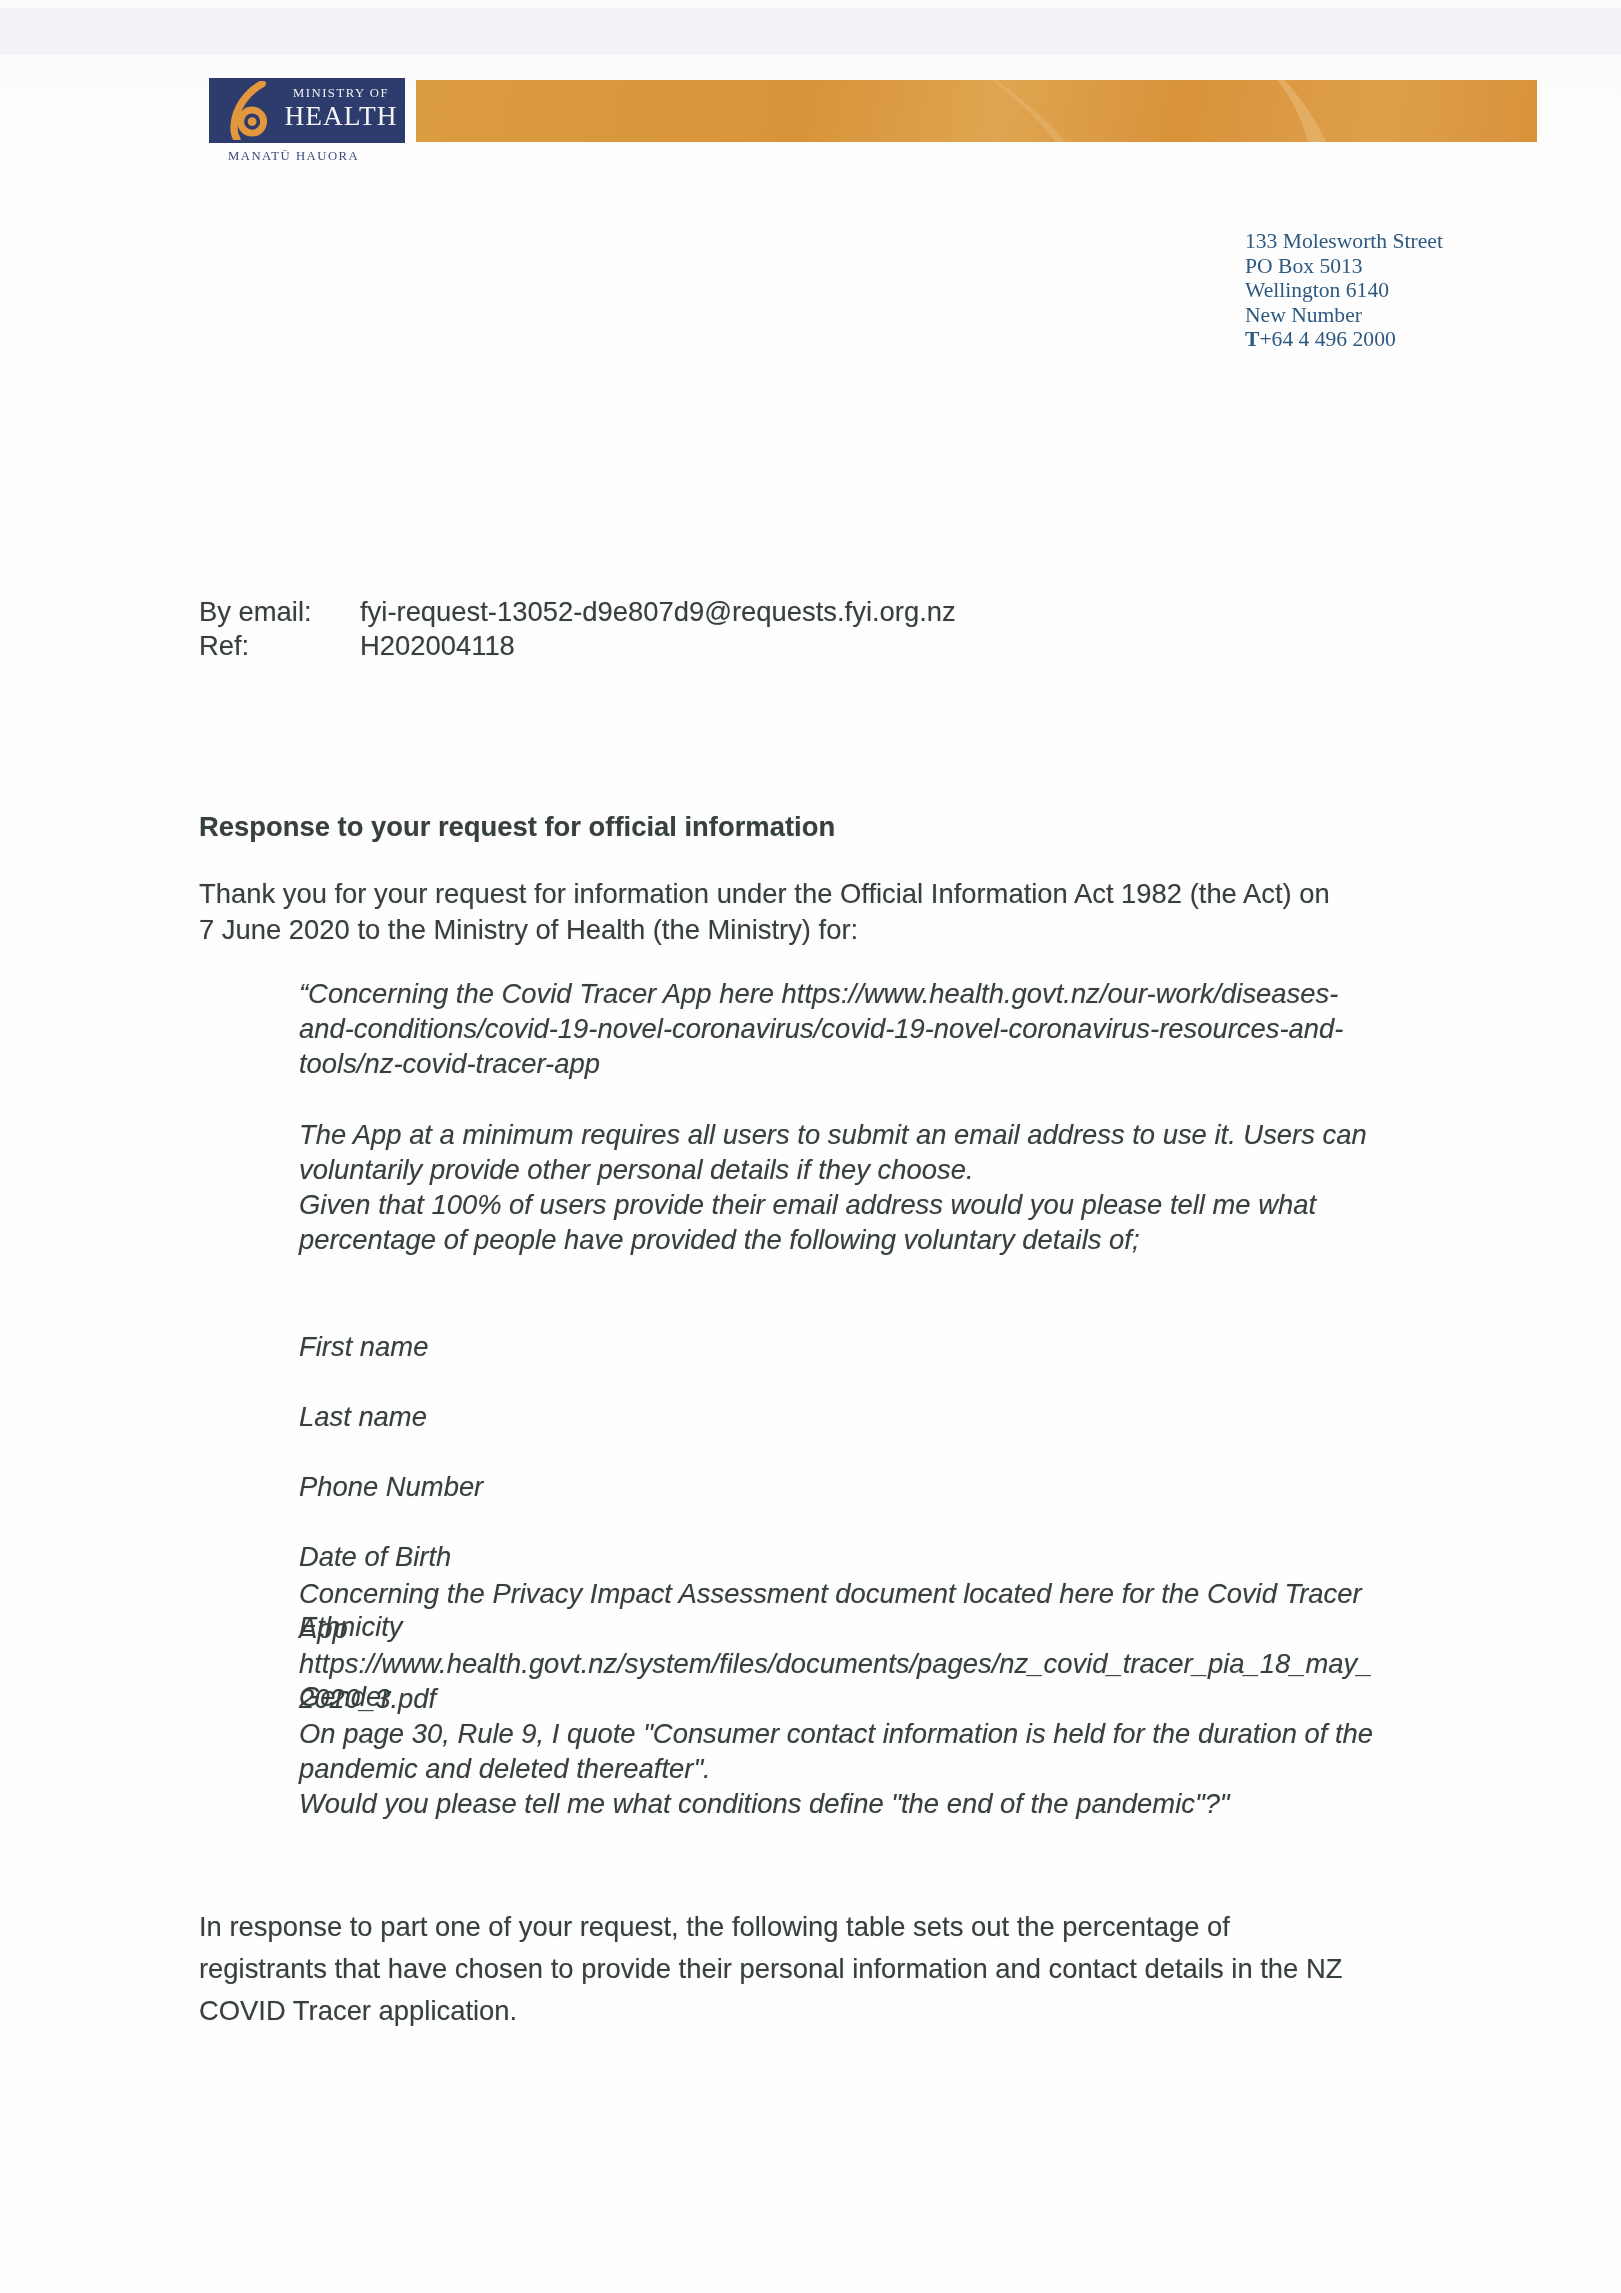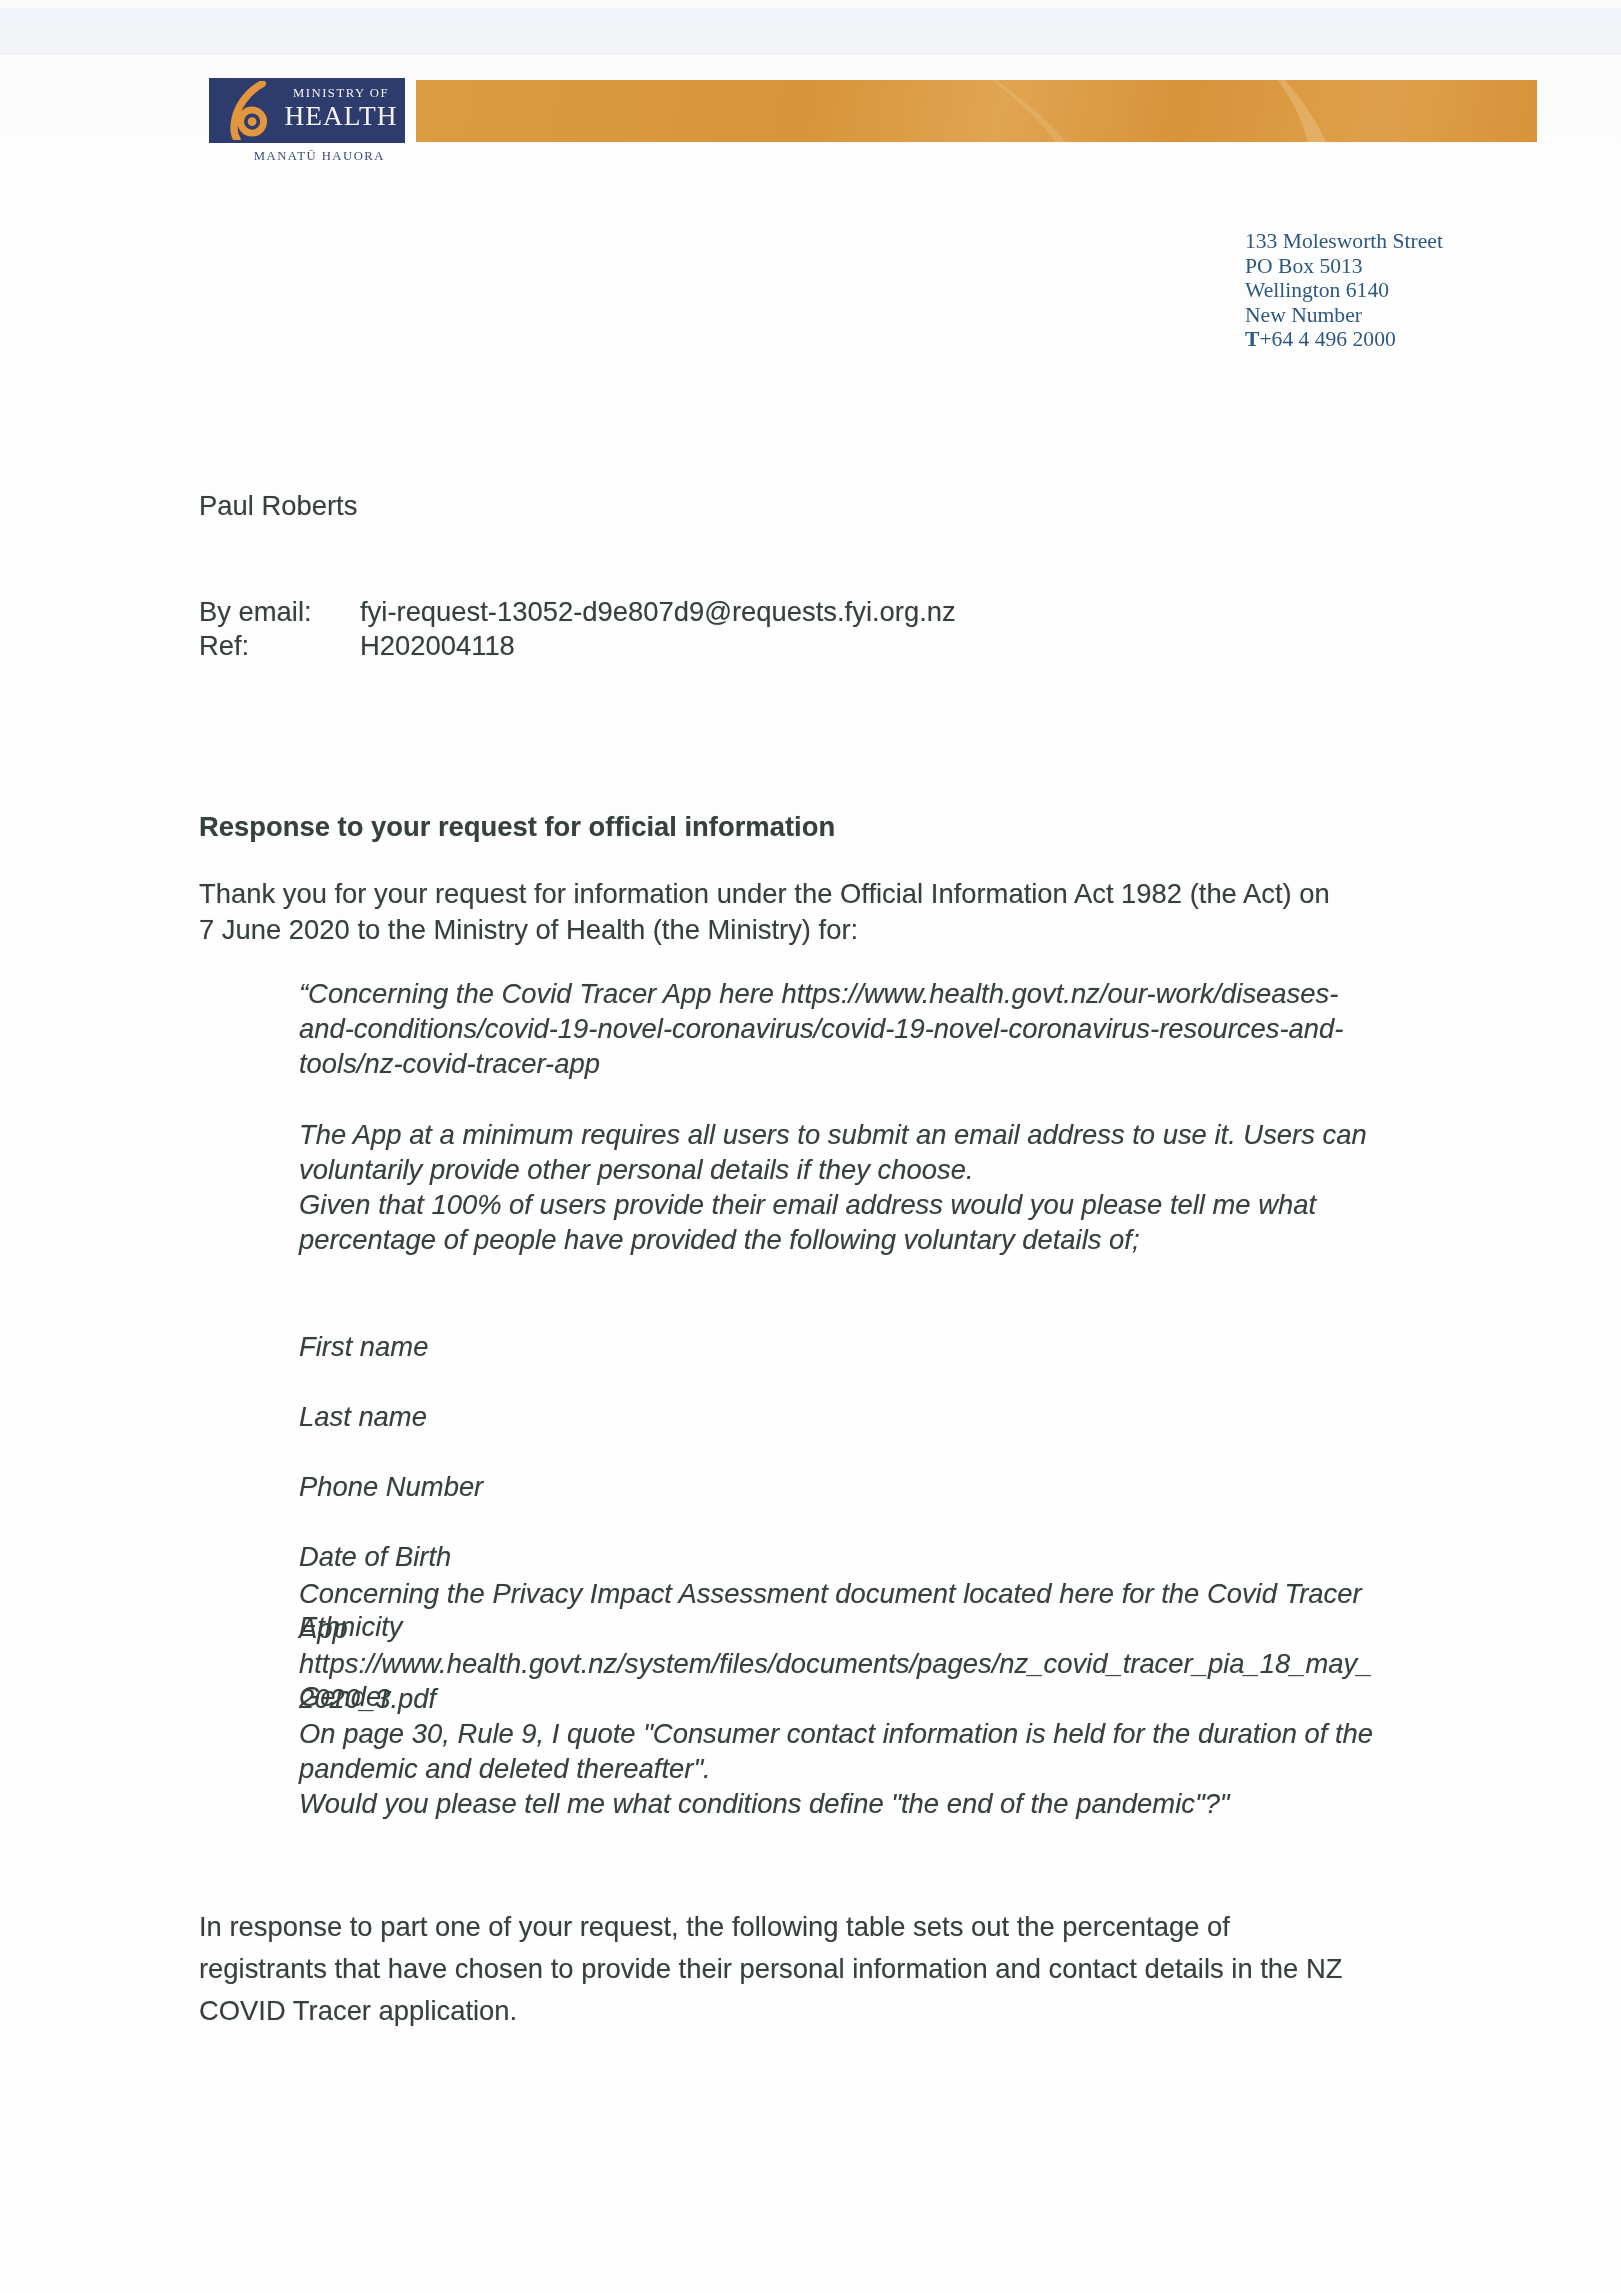--- a/index.html
+++ b/index.html
@@ -27,21 +27,21 @@
   .koru{position:absolute;left:9.8px;top:2.9px;width:57px;height:59px;}
   .logo-text{
     position:absolute;left:71px;top:7.8px;width:122px;
     color:#f3f3f6;text-align:center;
     font-family:"Liberation Serif", serif;
   }
   .logo-text .l1{display:block;font-size:12.7px;letter-spacing:1.5px;line-height:15.7px;}
   .logo-text .l2{display:block;font-size:27.4px;letter-spacing:1px;line-height:29px;}
   .logo-subtitle{
     position:absolute;left:228px;top:149px;width:157px;
-    text-align:right;
+    text-align:left;
     font-family:"Liberation Serif", serif;
     font-size:12.7px;letter-spacing:1.5px;color:#3a4a7a;
   }
   .banner{
     position:absolute;left:416px;top:80px;width:1121px;height:62px;
     background:linear-gradient(100deg,#dc9c42 0%,#d8943a 35%,#e0a551 52%,#d8933a 68%,#dfa04b 86%,#d8923a 100%);
     overflow:hidden;
   }
   .banner .swoosh1{
     position:absolute;right:176px;top:-88px;width:412px;height:235px;
@@ -114,21 +114,20 @@
   </div>
 
   <div class="contact">
     <span class="line">133 Molesworth Street</span>
     <span class="line">PO Box 5013</span>
     <span class="line">Wellington 6140</span>
     <span class="line">New Number</span>
     <span class="line"><span class="t">T</span><span>+64 4 496 2000</span></span>
   </div>
 
-  <div class="txt pos-name">Paul Roberts</div>
 
   <div class="txt pos-email row">
     <span class="lbl">By email:</span>
     <span>fyi-request-13052-d9e807d9@requests.fyi.org.nz</span>
   </div>
 
   <div class="txt pos-ref row">
     <span class="lbl">Ref:</span>
     <span>H202004118</span>
   </div>

